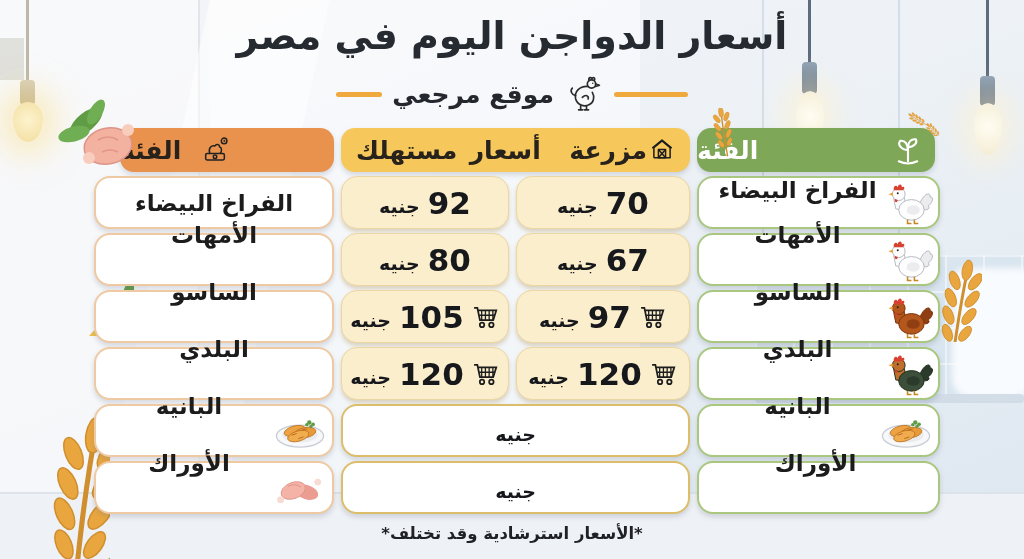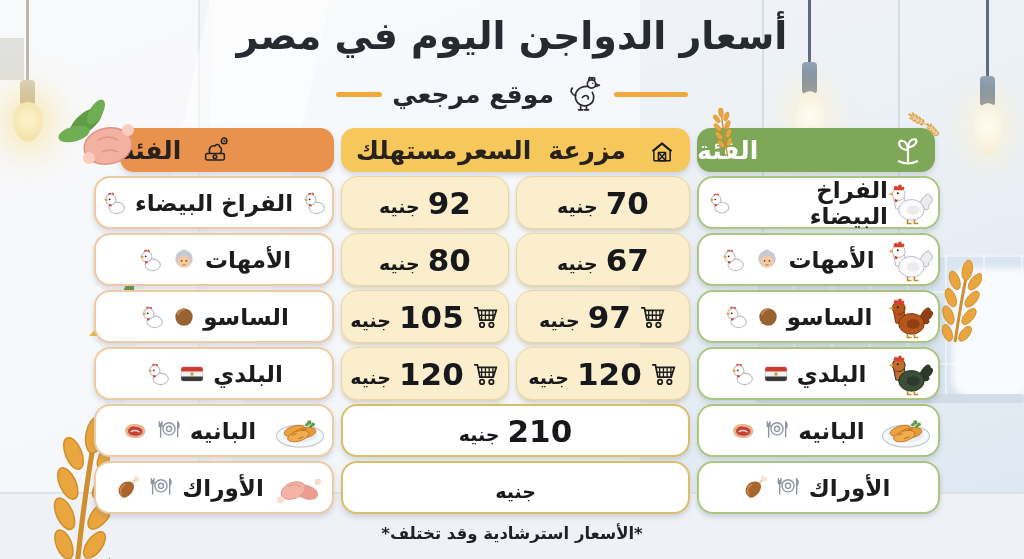--- a/index.html
+++ b/index.html
@@ -50,22 +50,22 @@
     grid-template-rows:44px repeat(6,53px);
     column-gap:7px;row-gap:4px;z-index:3;}
   .r1{grid-row:1}.r2{grid-row:2}.r3{grid-row:3}.r4{grid-row:4}.r5{grid-row:5}.r6{grid-row:6}.r7{grid-row:7}
   .c-green{grid-column:1}.c-farm{grid-column:2}.c-cons{grid-column:3}.c-orange{grid-column:4}.c-span{grid-column:2/4}
   .pill{position:relative;display:flex;align-items:center;justify-content:center;border-radius:16px;
         box-shadow:0 3px 5px rgba(110,120,140,.25);}
   .hdr{font-size:25px;font-weight:bold;color:#27221c;border-radius:14px;justify-content:flex-end;}
   .hdr-green{background:#7ea757;color:#fff;margin-right:5px;}
   .hdr-yellow{background:#f6c75b;justify-content:space-between;padding:0 15px;}
   .hdr-orange{background:#e8924d;margin-left:26px;gap:20px;}
-  .hdr-part{display:flex;align-items:flex-end;gap:23px;font-weight:bold;margin-left:16px;}
-  .cat{background:#fff;font-size:23px;font-weight:bold;color:#1c1c1c;gap:8px;}
+  .hdr-part{display:flex;align-items:flex-start;gap:2px;font-weight:bold;margin-left:16px;}
+  .cat{background:#fff;font-size:23px;font-weight:bold;color:#1c1c1c;gap:25px;flex-direction:column;}
   .cat-r{border:2px solid #a9c77f;padding-left:8px;padding-right:50px;}
   .cat-r6{padding-right:14px;}
   .cat-l{border:2px solid #eec9a2;}
   .cat-l5{padding-right:50px;}
   .price{background:#faeecd;border:1px solid #ecd6a4;gap:8px;box-shadow:0 3px 4px rgba(160,125,60,.3);}
   .price-span{background:#fff;border:2px solid #dcbe6a;gap:8px;}
   .num{font-size:31px;font-weight:bold;color:#17181b;}
   .unit{font-size:19px;font-weight:bold;color:#17181b;margin-top:7px;}
   .illus{position:absolute;right:5px;top:50%;transform:translateY(-50%);}
   .ic{display:block;}
@@ -309,21 +309,21 @@
           <use href="#sym-sprout"></use>
         </svg>
     </div>
     <div class="pill hdr hdr-yellow r1 c-span">
       <span class="hdr-part">
         <svg class="ic ic26">
             <use href="#sym-barn"></use>
           </svg>
         <span>مزرعة</span>
       </span>
-      <span>السعر</span>
+      <span>أسعار</span>
       <span>مستهلك</span>
     </div>
     <div class="pill hdr hdr-orange r1 c-orange">
       <svg class="ic ic28">
           <use href="#sym-scale"></use>
         </svg>
       <span>الفئة</span>
     </div>
 
     <div class="pill cat cat-r r2 c-green">
@@ -461,21 +461,20 @@
         </svg>
       <span>البانيه</span>
       <svg class="ic ic26">
           <use href="#sym-forkplate"></use>
         </svg>
       <svg class="ic ic26">
           <use href="#sym-steak"></use>
         </svg>
     </div>
     <div class="pill price-span pill r6 c-span">
-      <span class="num" dir="ltr">210</span>
       <span class="unit">جنيه</span>
     </div>
     <div class="pill cat cat-l cat-l5 r6 c-orange">
       <svg class="illus" style="width:54px;height:38px">
           <use href="#sym-panee" width="54" height="38"></use>
         </svg>
       <span>البانيه</span>
       <svg class="ic ic26">
           <use href="#sym-forkplate"></use>
         </svg>

